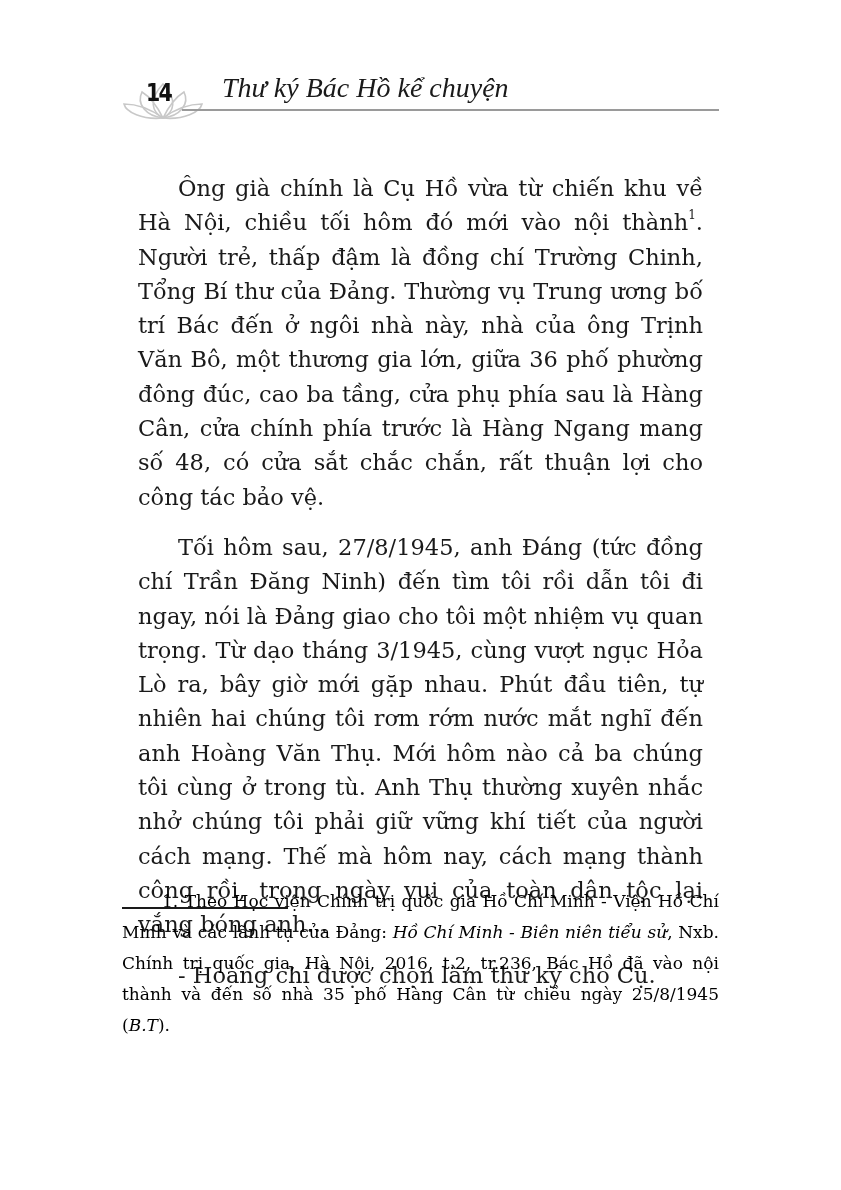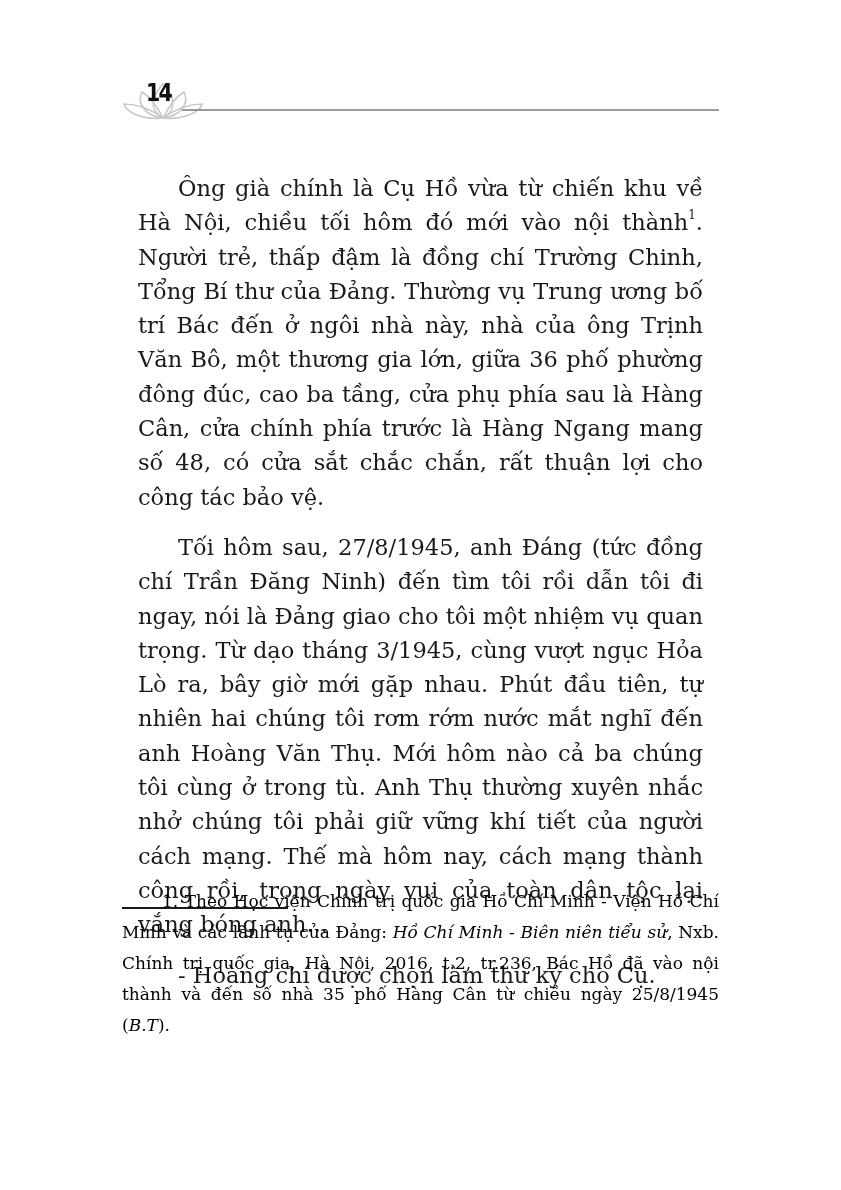--- a/index.html
+++ b/index.html
@@ -34,20 +34,21 @@
   <svg class="lotus" viewBox="0 0 82 46">
     <g fill="none" stroke="#c8c8c8" stroke-width="1.6">
       <path d="M41 44 C30 38 26 26 41 10 C56 26 52 38 41 44 Z"></path>
       <path d="M41 44 C24 42 14 30 20 18 C30 24 36 34 41 44 Z"></path>
       <path d="M41 44 C58 42 68 30 62 18 C52 24 46 34 41 44 Z"></path>
       <path d="M41 44 C20 46 4 38 2 30 C16 30 30 36 41 44 Z"></path>
       <path d="M41 44 C62 46 78 38 80 30 C66 30 52 36 41 44 Z"></path>
     </g>
   </svg>
   <div class="page-number">14</div>
+  <div class="running-title">Thư ký Bác Hồ kể chuyện</div>
   <div class="header-rule"></div>
 </div>
 
 <div class="body-text">
   <p><span>Ông già chính là Cụ Hồ vừa từ chiến khu về Hà Nội, chiều tối hôm đó mới vào nội thành</span><sup class="fn-ref">1</sup><span>. Người trẻ, thấp đậm là đồng chí Trường Chinh, Tổng Bí thư của Đảng. Thường vụ Trung ương bố trí Bác đến ở ngôi nhà này, nhà của ông Trịnh Văn Bô, một thương gia lớn, giữa 36 phố phường đông đúc, cao ba tầng, cửa phụ phía sau là Hàng Cân, cửa chính phía trước là Hàng Ngang mang số 48, có cửa sắt chắc chắn, rất thuận lợi cho công tác bảo vệ.</span></p>
   <p>Tối hôm sau, 27/8/1945, anh Đáng (tức đồng chí Trần Đăng Ninh) đến tìm tôi rồi dẫn tôi đi ngay, nói là Đảng giao cho tôi một nhiệm vụ quan trọng. Từ dạo tháng 3/1945, cùng vượt ngục Hỏa Lò ra, bây giờ mới gặp nhau. Phút đầu tiên, tự nhiên hai chúng tôi rơm rớm nước mắt nghĩ đến anh Hoàng Văn Thụ. Mới hôm nào cả ba chúng tôi cùng ở trong tù. Anh Thụ thường xuyên nhắc nhở chúng tôi phải giữ vững khí tiết của người cách mạng. Thế mà hôm nay, cách mạng thành công rồi, trong ngày vui của toàn dân tộc lại vắng bóng anh...</p>
   <p>- Hoàng chí được chọn làm thư ký cho Cụ.</p>
 </div>
 
 <div class="footnote-rule"></div>

